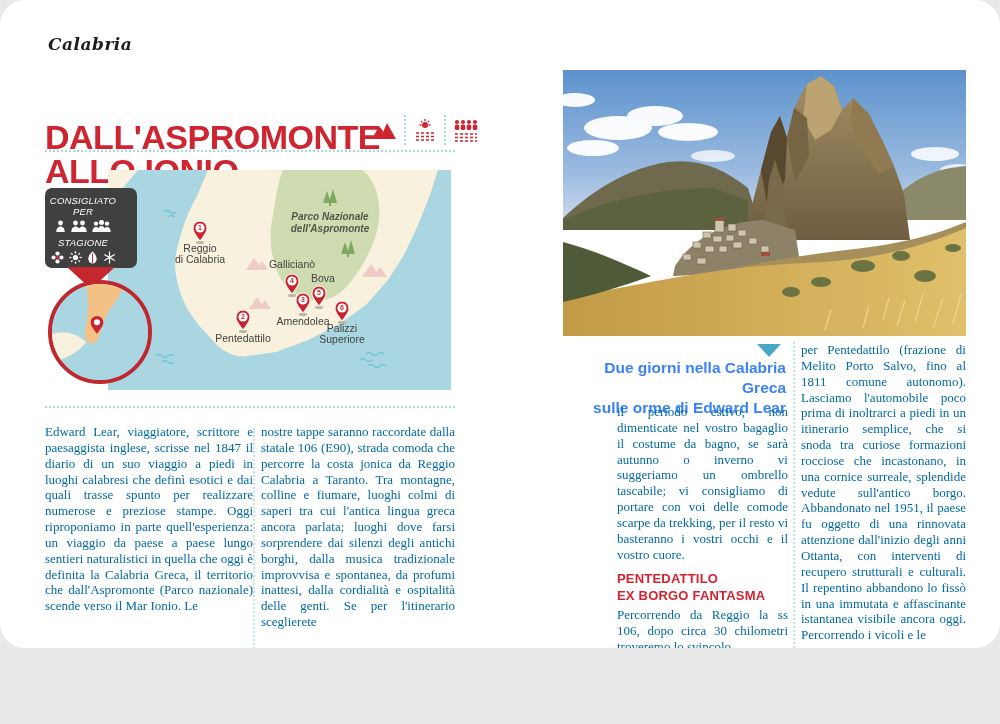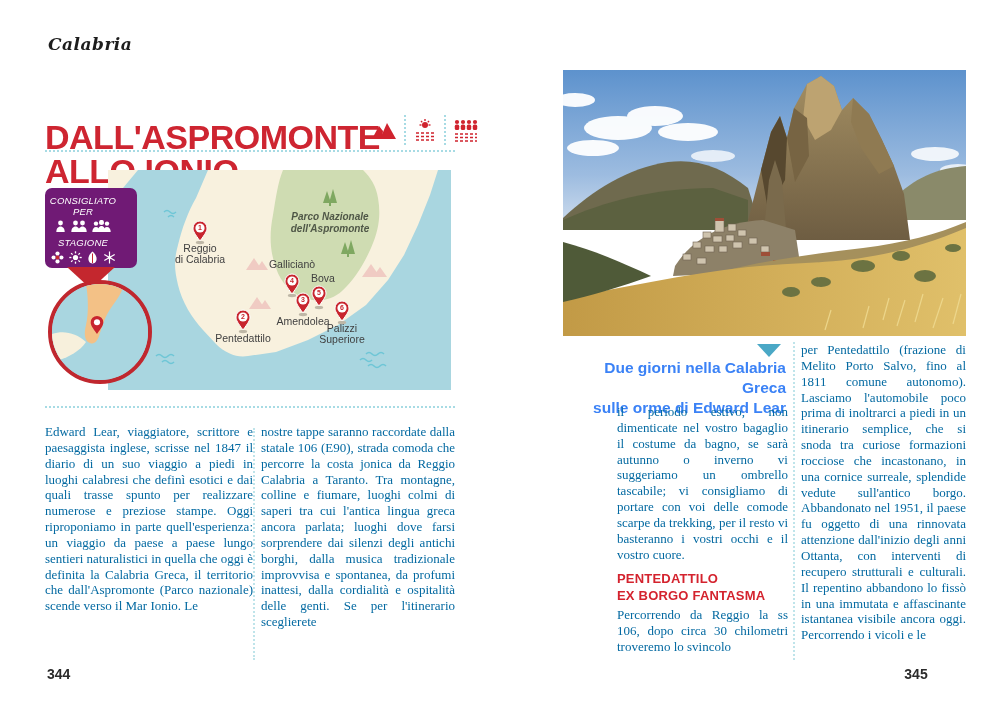--- a/index.html
+++ b/index.html
@@ -1,32 +1,32 @@
 <!DOCTYPE html>
 <html><head>
 <meta charset="utf-8">
 <style>
   html,body{margin:0;padding:0;background:#e9e9e9;}
-  .sheet{position:relative;width:1000px;height:724px;background:#ffffff;overflow:hidden;
-         font-family:"Liberation Sans",sans-serif;}
+  .sheet{position:relative;width:1000px;height:648px;background:#ffffff;overflow:hidden;
+         font-family:"Liberation Sans",sans-serif;border-radius:25px;}
   .abs{position:absolute;}
 
   
   .kicker{left:48px;top:34px;font-family:"DejaVu Serif",serif;font-style:italic;font-weight:bold;
           font-size:17px;color:#1d1d1d;letter-spacing:.5px;}
   .big-title{left:45px;top:80px;width:360px;font-weight:bold;font-size:34px;line-height:34px;
              color:#ce2531;letter-spacing:-.5px;font-family:"Liberation Sans",sans-serif;margin-top:40px;}
   .feature-icons{left:364px;top:114px;display:flex;align-items:center;height:32px;}
   .feature-cell{padding:0 7px;display:flex;align-items:center;}
   .feature-sep{width:0;height:30px;border-left:2px dotted #a7dbe4;}
   .dotted-rule{height:0;border-top:2px dotted #a7dbe4;}
 
   .map-wrap{left:108px;top:170px;width:343px;height:220px;}
   .badge{left:45px;top:188px;width:92px;z-index:5;}
-  .badge-rect{background:#701a75;border-radius:7px;padding:7px 20px 2px 4px;text-align:center;}
+  .badge-rect{background:#404040;border-radius:7px;padding:7px 20px 2px 4px;text-align:center;}
   .badge-tail{width:0;height:0;margin:0 auto;border-left:24px solid transparent;
               border-right:24px solid transparent;border-top:22px solid #c4272e;margin-top:-1px;}
   .badge-label{color:#ffffff;font-style:italic;font-size:9.5px;letter-spacing:.2px;}
   .badge-icons{display:flex;justify-content:center;gap:5px;margin:3px 0 4px 0;align-items:flex-end;}
   .inset-circle{left:48px;top:280px;width:96px;height:96px;border-radius:50%;
                 border:4px solid #c0272e;overflow:hidden;background:#a9d6e0;z-index:6;}
 
   .body-col{font-family:"Liberation Serif",serif;font-size:13px;line-height:15.85px;
             color:#0369a1;text-align:justify;}
   .col-divider{width:0;border-left:2px dotted #bfe4ea;}

